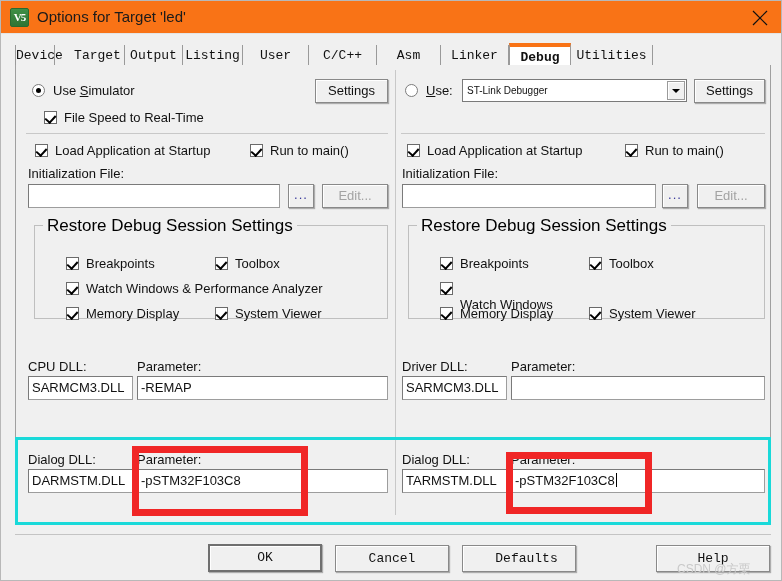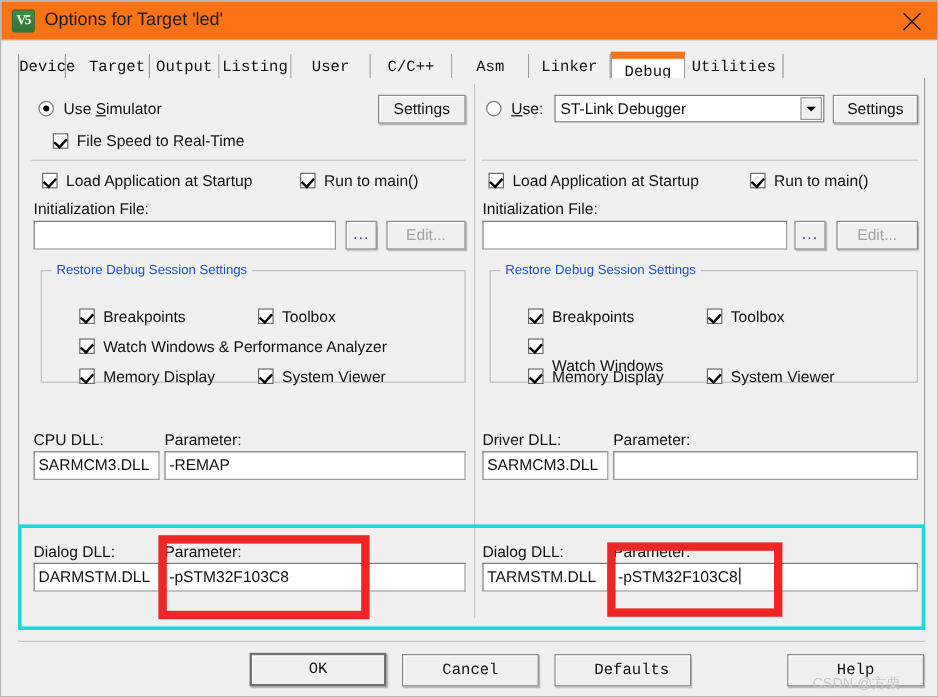--- a/index.html
+++ b/index.html
@@ -87,24 +87,24 @@
     white-space: nowrap;
     cursor: default;
   }
   .tab.first { border-left: 1px solid #9a9a9a; }
   .tab.active {
     top: 0px;
     height: 24px;
     line-height: 22px;
     background: #ffffff;
     border-left: 1px solid #9a9a9a;
-    border-top: 6px solid #f97316;
+    border-top: 4px solid #f97316;
     border-right: 1px solid #9a9a9a;
     border-bottom: none;
-    font-weight: normal;
+    font-weight: bold;
   }
 
   
   .page {
     position: absolute;
     left: 14px; top: 64px;
     width: 756px; height: 460px;
     background: #f0f0f0;
     border: 1px solid #a0a0a0;
     border-top: none;
@@ -204,21 +204,21 @@
     position: absolute;
     background: #ffffff;
     border: 1px solid #7a7a7a;
     box-sizing: border-box;
     cursor: default;
   }
   .combo .val {
     position: absolute;
     left: 4px; top: 0;
     right: 22px;
-    font-size: 13px;
+    font-size: 10px;
     color: #111111;
     line-height: 21px;
     white-space: nowrap;
     overflow: hidden;
   }
   .combo .arrowbox {
     position: absolute;
     right: 1px; top: 1px;
     width: 18px; bottom: 1px;
     background: #f0f0f0;
@@ -238,22 +238,22 @@
   .groupbox {
     position: absolute;
     border: 1px solid #bfbfbf;
     box-sizing: border-box;
   }
   .groupbox > .gtitle {
     position: absolute;
     left: 8px; top: -8px;
     background: #f0f0f0;
     padding: 0 4px;
-    font-size: 11px;
-    color: #1d4ed8;
+    font-size: 17px;
+    color: #000000;
     white-space: nowrap;
     line-height: 15px;
   }
 
   .dots {
     position: absolute;
     left: 0; top: 0; width: 100%; height: 100%;
     font-size: 13px;
     color: #3b3b9c;
     line-height: 20px;

